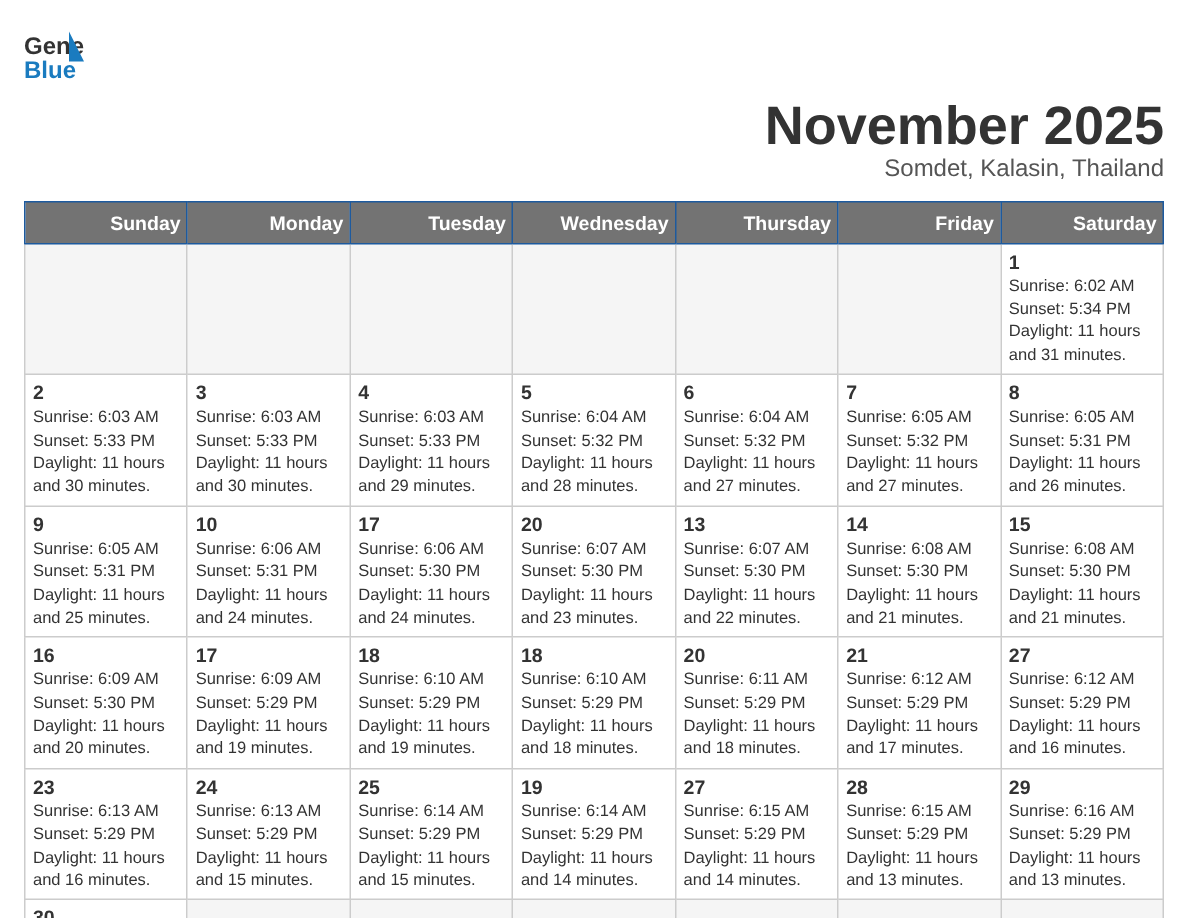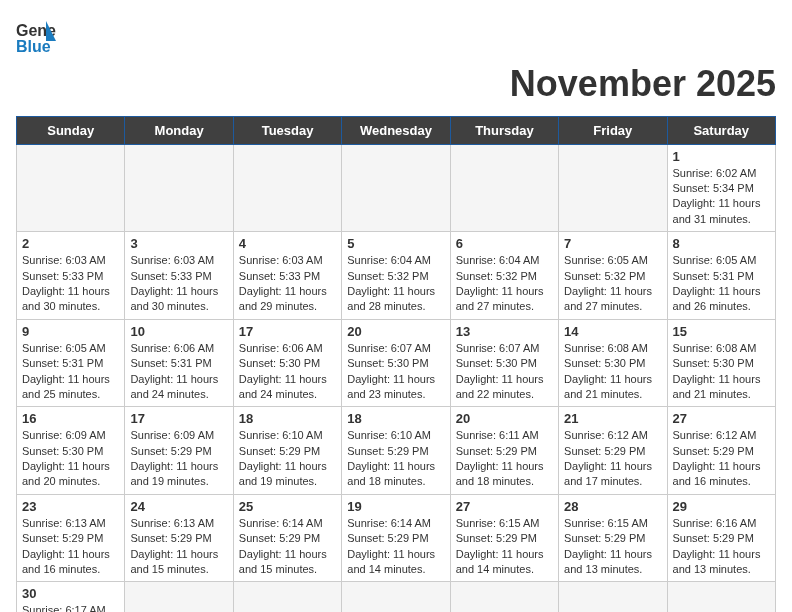--- a/index.html
+++ b/index.html
@@ -29,26 +29,26 @@
     .location-title {
       font-size: 16px;
       color: #555;
     }
     .calendar {
       width: 100%;
       border-collapse: collapse;
       border: 1px solid #ccc;
     }
     .calendar th {
-      background: #404040;
+      background: #737373;
       color: #fff;
       font-size: 13px;
       font-weight: bold;
       padding: 6px 4px;
-      text-align: center;
+      text-align: right;
       border: 1px solid #1d5a9e;
     }
     .calendar td {
       border: 1px solid #ccc;
       vertical-align: top;
       padding: 4px 5px;
       width: 108px;
       min-height: 70px;
       font-size: 10.5px;
       color: #333;
@@ -90,20 +90,21 @@
 <div class="header">
   <div class="logo-container">
     <svg class="logo-icon" viewBox="0 0 40 40">
       <text x="0" y="20" font-size="16" font-weight="bold" fill="#333" font-family="Arial">General</text>
       <text x="0" y="36" font-size="16" font-weight="bold" fill="#1a7bbf" font-family="Arial">Blue</text>
       <polygon points="30,5 40,25 30,25" fill="#1a7bbf"></polygon>
     </svg>
   </div>
   <div class="title-area">
     <div class="month-title">November 2025</div>
+    <div class="location-title">Somdet, Kalasin, Thailand</div>
   </div>
 </div>
 
 <table class="calendar">
   <thead>
     <tr>
     <th>Sunday</th>
         <th>Monday</th>
         <th>Tuesday</th>
         <th>Wednesday</th>

